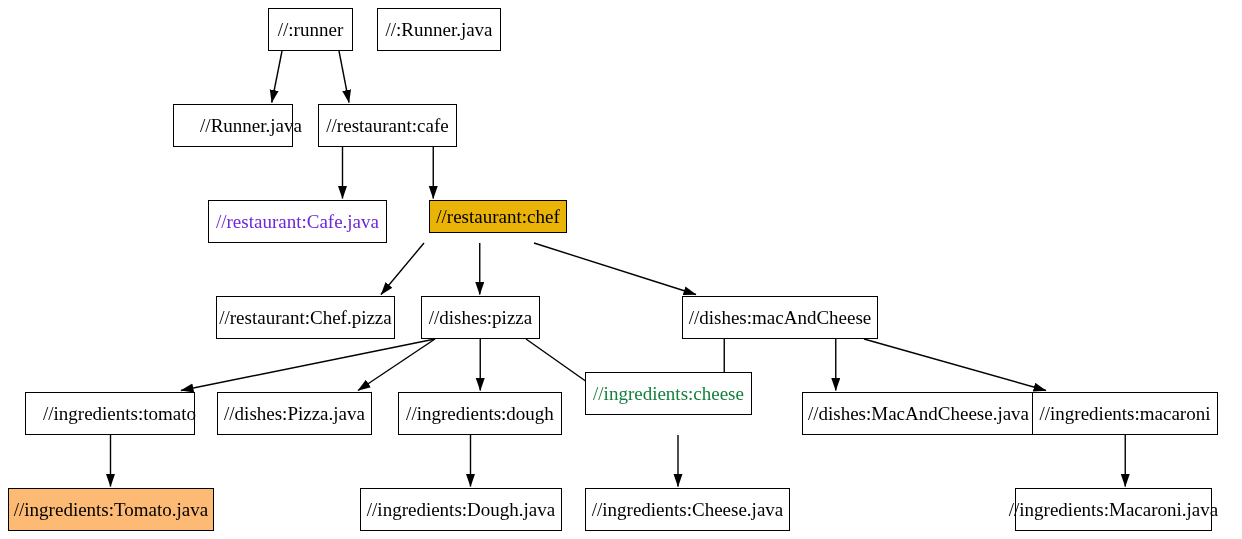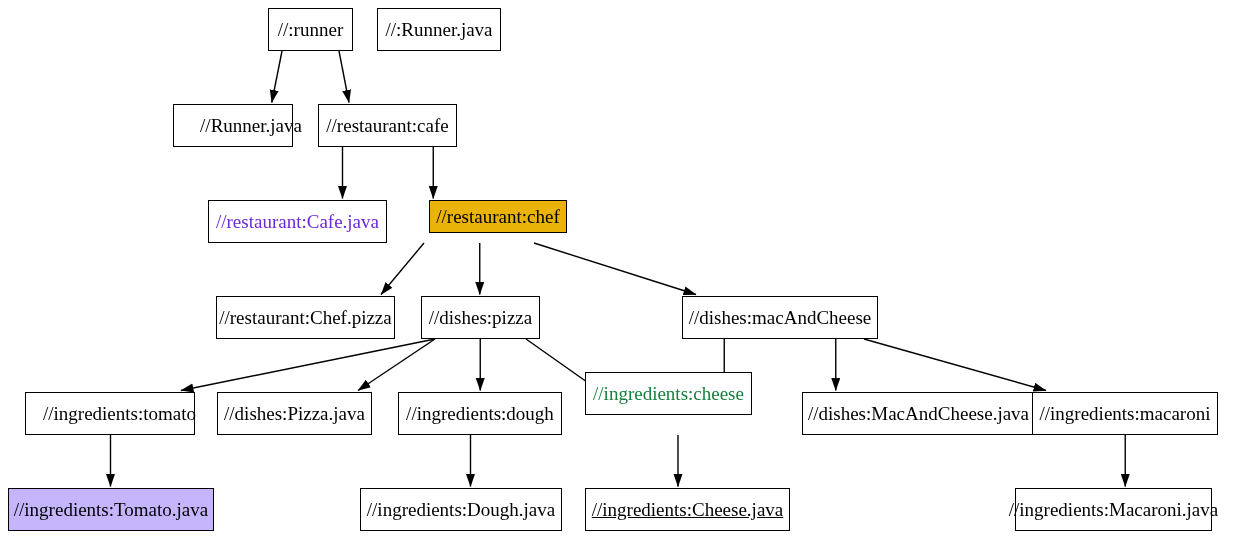--- a/index.html
+++ b/index.html
@@ -78,18 +78,18 @@
       <div class="node" style="left: 429px; top: 200px; width: 138px; height: 33px; background: #eab308; border-color: rgb(0, 0, 0); color: rgb(0, 0, 0);">//restaurant:chef</div>
       <div class="node" style="left: 216px; top: 296px; width: 179px; height: 43px; background: rgb(255, 255, 255); border-color: rgb(0, 0, 0); color: rgb(0, 0, 0);">//restaurant:Chef.pizza</div>
       <div class="node" style="left: 421px; top: 296px; width: 119px; height: 43px; background: rgb(255, 255, 255); border-color: rgb(0, 0, 0); color: rgb(0, 0, 0);">//dishes:pizza</div>
       <div class="node" style="left: 682px; top: 296px; width: 196px; height: 43px; background: rgb(255, 255, 255); border-color: rgb(0, 0, 0); color: rgb(0, 0, 0);">//dishes:macAndCheese</div>
       <div class="node" style="left: 25px; top: 392px; width: 170px; height: 43px; background: rgb(255, 255, 255); border-color: rgb(0, 0, 0); color: rgb(0, 0, 0); padding-left: 19px;">//ingredients:tomato</div>
       <div class="node" style="left: 217px; top: 392px; width: 155px; height: 43px; background: rgb(255, 255, 255); border-color: rgb(0, 0, 0); color: rgb(0, 0, 0);">//dishes:Pizza.java</div>
       <div class="node" style="left: 398px; top: 392px; width: 164px; height: 43px; background: rgb(255, 255, 255); border-color: rgb(0, 0, 0); color: rgb(0, 0, 0);">//ingredients:dough</div>
       <div class="node" style="left: 585px; top: 372px; width: 167px; height: 43px; background: rgb(255, 255, 255); border-color: rgb(0, 0, 0); color: #15803d;">//ingredients:cheese</div>
       <div class="node" style="left: 775px; top: 392px; width: 233px; height: 43px; background: rgb(255, 255, 255); border-color: rgb(0, 0, 0); color: rgb(0, 0, 0); margin-left: 27px;">//dishes:MacAndCheese.java</div>
       <div class="node" style="left: 1032px; top: 392px; width: 186px; height: 43px; background: rgb(255, 255, 255); border-color: rgb(0, 0, 0); color: rgb(0, 0, 0);">//ingredients:macaroni</div>
-      <div class="node" style="left: 8px; top: 488px; width: 206px; height: 43px; background: #c4b5fd; border-color: rgb(0, 0, 0); color: rgb(0, 0, 0);">//ingredients:Tomato.java</div>
+      <div class="node" style="left: 8px; top: 488px; width: 206px; height: 43px; background: #fdba74; border-color: rgb(0, 0, 0); color: rgb(0, 0, 0);">//ingredients:Tomato.java</div>
       <div class="node" style="left: 360px; top: 488px; width: 202px; height: 43px; background: rgb(255, 255, 255); border-color: rgb(0, 0, 0); color: rgb(0, 0, 0);">//ingredients:Dough.java</div>
-      <div class="node" style="left: 585px; top: 488px; width: 205px; height: 43px; background: rgb(255, 255, 255); border-color: rgb(0, 0, 0); color: rgb(0, 0, 0); text-decoration: underline;">//ingredients:Cheese.java</div>
+      <div class="node" style="left: 585px; top: 488px; width: 205px; height: 43px; background: rgb(255, 255, 255); border-color: rgb(0, 0, 0); color: rgb(0, 0, 0);">//ingredients:Cheese.java</div>
       <div class="node" style="left: 1015px; top: 488px; width: 197px; height: 43px; background: rgb(255, 255, 255); border-color: rgb(0, 0, 0); color: rgb(0, 0, 0);">//ingredients:Macaroni.java</div>
     </div>
 </div>
 
 </body></html>

